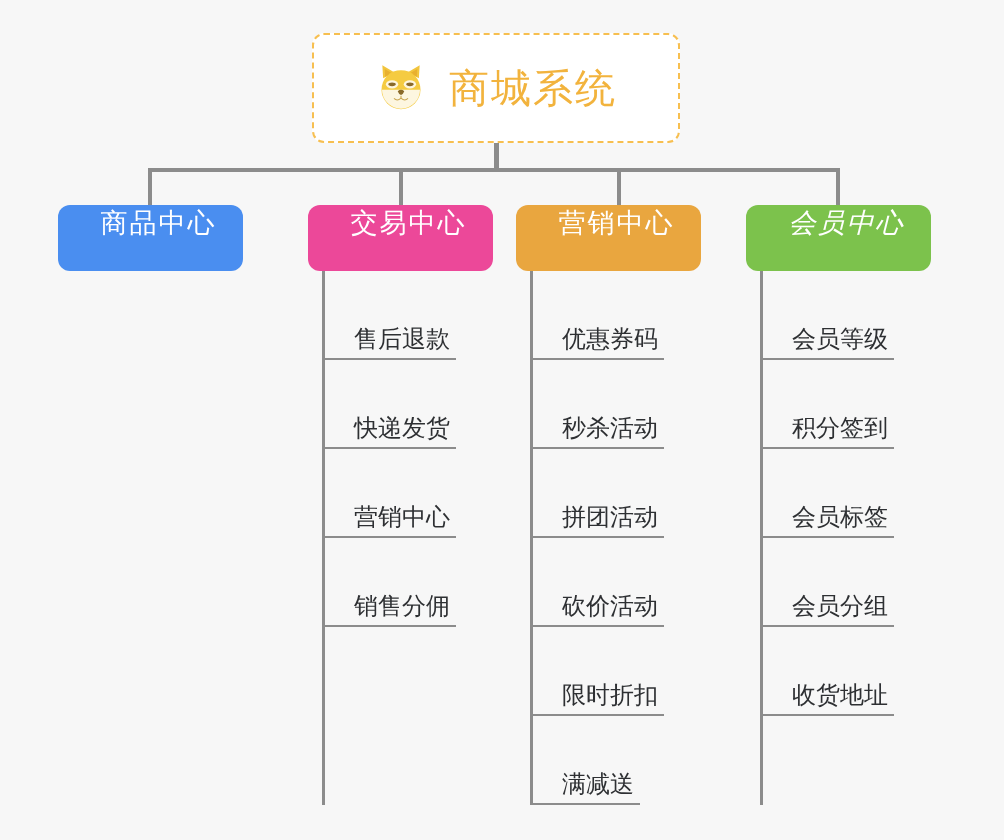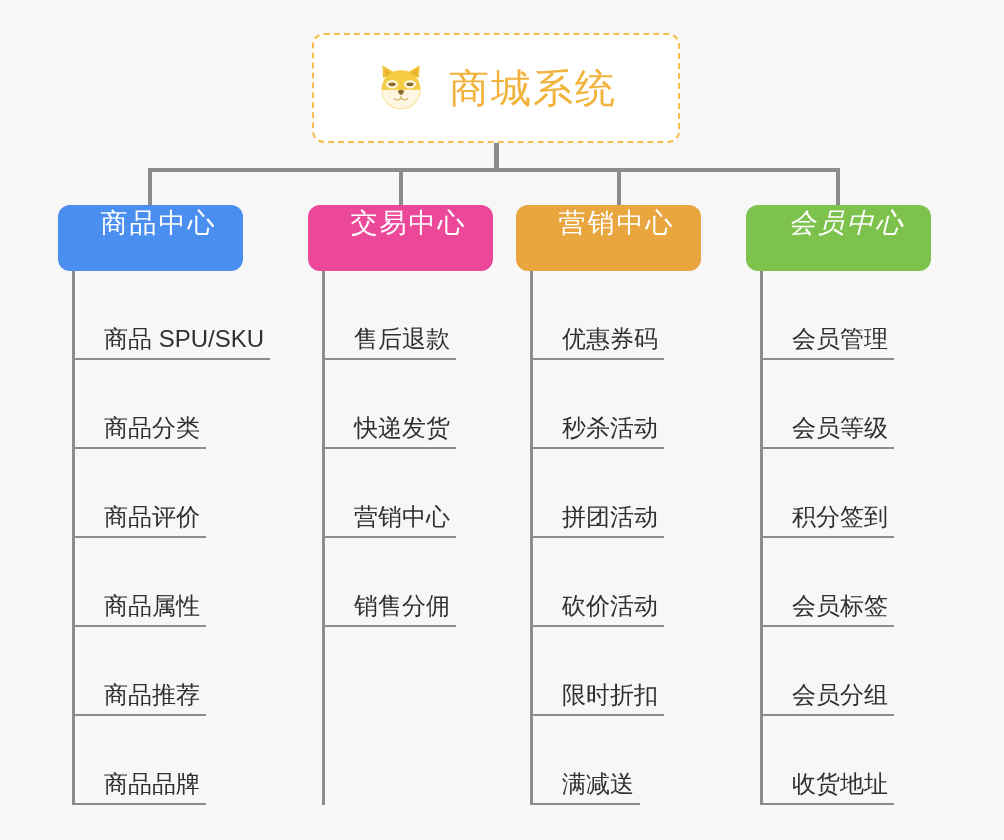--- a/index.html
+++ b/index.html
@@ -161,41 +161,20 @@
   <div class="conn conn-h" style="left:148px; top:168px; width:692px; height:4px;"></div>
   <div class="conn conn-v" style="left:148px; top:168px; height:40px;"></div>
   <div class="conn conn-v" style="left:399px; top:168px; height:40px;"></div>
   <div class="conn conn-v" style="left:617px; top:168px; height:40px;"></div>
   <div class="conn conn-v" style="left:836px; top:168px; height:40px;"></div>
 
   <div class="branch col-0">
     <div class="branch-head" style="background:#4a8ef0;">
       <span>商品中心</span>
     </div>
-    <ul class="leaf-list">
-      <div class="leaf-spine" style="height:534px;"></div>
-      <li class="leaf-item">
-        <span class="leaf-inner">商品 SPU/SKU</span>
-      </li>
-      <li class="leaf-item">
-        <span class="leaf-inner">商品分类</span>
-      </li>
-      <li class="leaf-item">
-        <span class="leaf-inner">商品评价</span>
-      </li>
-      <li class="leaf-item">
-        <span class="leaf-inner">商品属性</span>
-      </li>
-      <li class="leaf-item">
-        <span class="leaf-inner">商品推荐</span>
-      </li>
-      <li class="leaf-item">
-        <span class="leaf-inner">商品品牌</span>
-      </li>
-    </ul>
   </div>
 
   <div class="branch col-1">
     <div class="branch-head" style="background:#ec4899;">
       <span>交易中心</span>
     </div>
     <ul class="leaf-list">
       <div class="leaf-spine" style="height:534px;"></div>
       <li class="leaf-item">
         <span class="leaf-inner">售后退款</span>
@@ -239,23 +218,20 @@
     </ul>
   </div>
 
   <div class="branch col-3">
     <div class="branch-head" style="background:#7cc24c;">
       <span>会员中心</span>
     </div>
     <ul class="leaf-list">
       <div class="leaf-spine" style="height:534px;"></div>
       <li class="leaf-item">
-        <span class="leaf-inner">会员管理</span>
-      </li>
-      <li class="leaf-item">
         <span class="leaf-inner">会员等级</span>
       </li>
       <li class="leaf-item">
         <span class="leaf-inner">积分签到</span>
       </li>
       <li class="leaf-item">
         <span class="leaf-inner">会员标签</span>
       </li>
       <li class="leaf-item">
         <span class="leaf-inner">会员分组</span>

